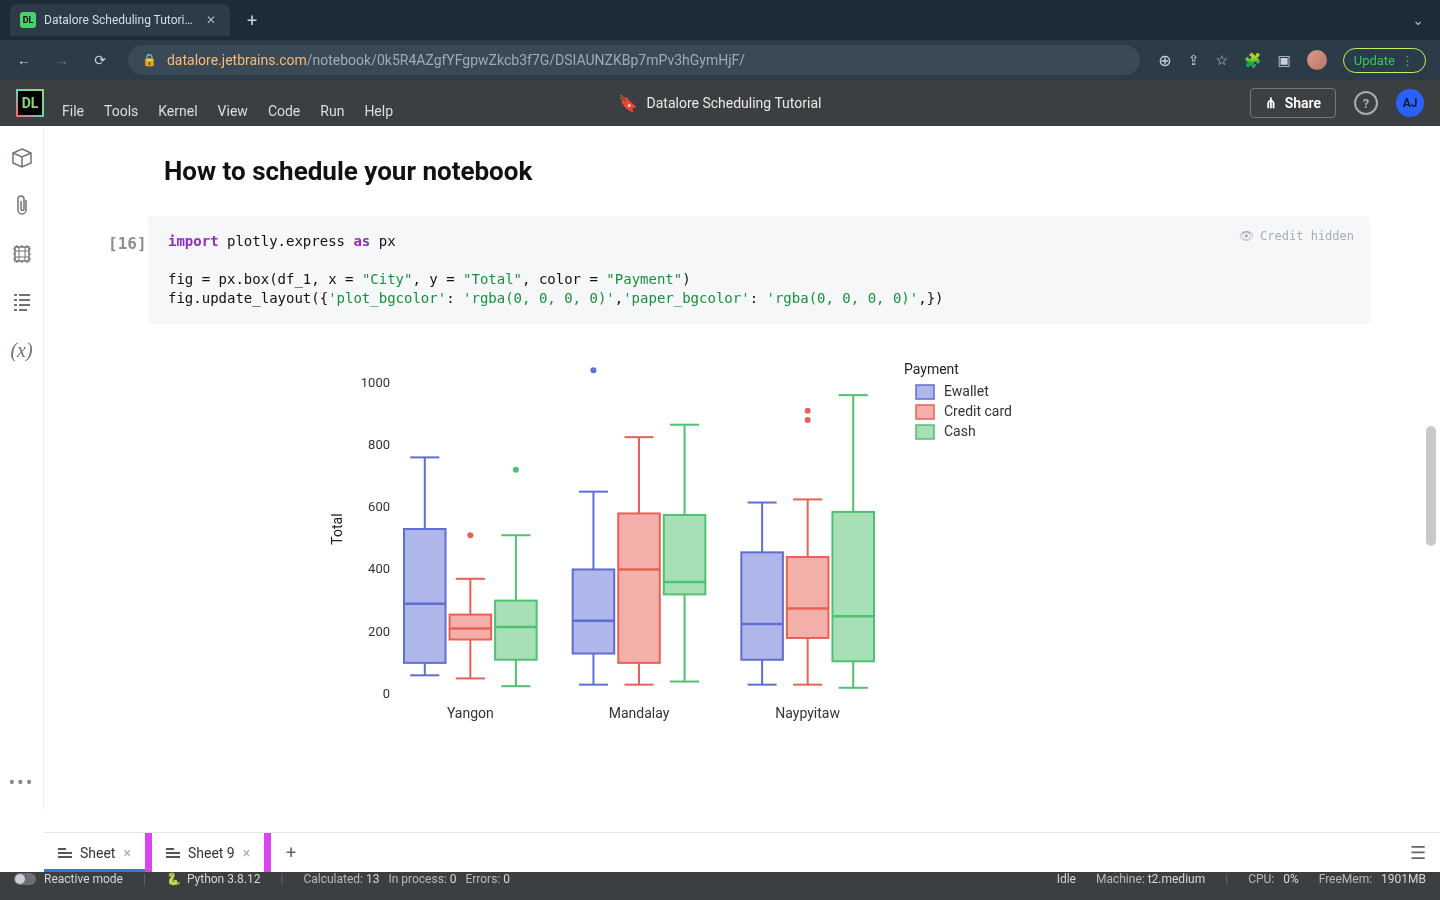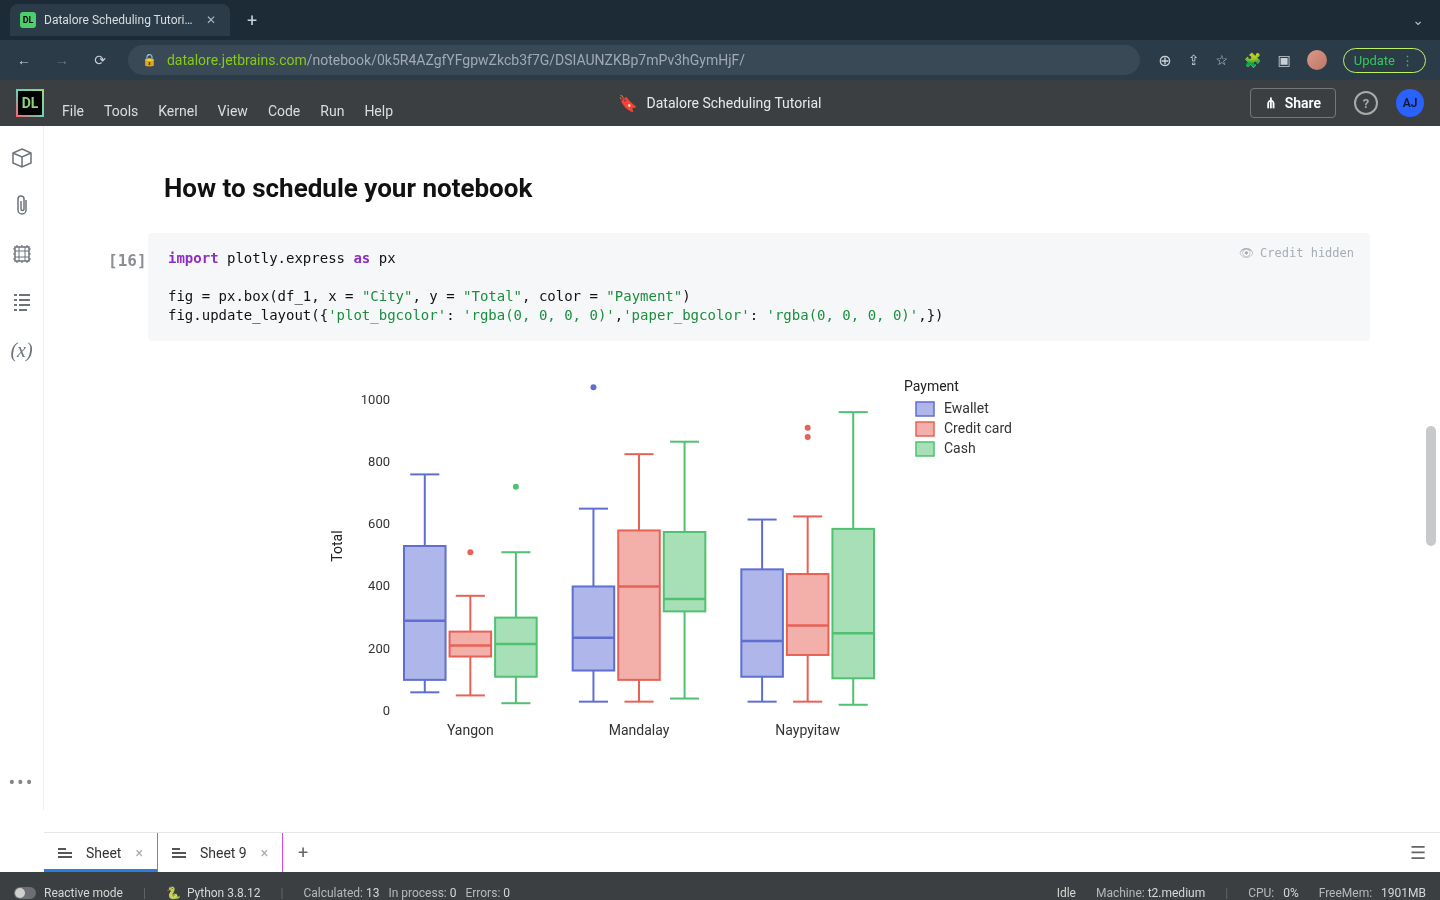--- a/index.html
+++ b/index.html
@@ -14,21 +14,21 @@
   .tab .close-x { width:18px; text-align:center; color:#aab6bf; }
   .newtab { margin-left:10px; color:#c7d0d7; width:24px; height:24px; display:flex; align-items:center; justify-content:center; border-radius:50%; font-size:18px; }
   .tabstrip .chev { position:absolute; right:16px; color:#aeb8c2; font-size:14px; }
 
   
   .urlbar { height:40px; background:#2c3b48; display:flex; align-items:center; padding:0 14px; gap:18px; color:#c7d0d7; }
   .urlbar .nav-ico { width:20px; height:20px; display:flex; align-items:center; justify-content:center; }
   .urlbar .nav-ico.dis { opacity:.4; }
   .omnibox { flex:1; height:30px; background:#3a4956; border-radius:16px; display:flex; align-items:center; padding:0 14px; color:#d7dde2; gap:10px; font-size:14px; }
   .omnibox .lock { font-size:12px; }
-  .omnibox .host { color:#84cc16; }
+  .omnibox .host { color:#fdba74; }
   .omnibox .path { color:#9faab6; }
   .right-icons { display:flex; align-items:center; gap:16px; }
   .zoom-ico { font-size:16px; }
   .update-pill { border:1px solid #bef264; color:#34c759; border-radius:18px; padding:4px 10px; display:flex; align-items:center; gap:6px; font-size:13px; }
   .update-pill .dots { letter-spacing:1px; }
   .avatar-img { width:20px; height:20px; border-radius:50%; background:linear-gradient(135deg,#d98,#b76); }
 
   
   .appbar { height:46px; background:#3c3f41; color:#ddd; display:flex; align-items:center; padding:0 16px; font-size:14px; }
   .dl-logo { width:28px; height:28px; border-radius:4px; background:#000; display:flex; align-items:center; justify-content:center; color:#8dd37a; font-weight:700; margin-right:18px; position:relative; }
@@ -43,45 +43,45 @@
   .user-av { width:28px; height:28px; border-radius:50%; background:#2962ff; color:#0f172a; display:flex; align-items:center; justify-content:center; font-size:12px; font-weight:600; }
 
   
   .workspace { display:flex; height:684px; }
   .leftrail { width:44px; background:#fff; border-right:1px solid #eee; display:flex; flex-direction:column; align-items:center; gap:24px; padding-top:20px; color:#6d737b; font-size:20px; position:relative; }
   .leftrail .rail-ic { width:24px; height:24px; display:flex; align-items:center; justify-content:center; }
   .leftrail .rail-more { position:absolute; bottom:16px; font-size:20px; color:#888; letter-spacing:2px; }
 
   .main { flex:1; overflow:hidden; }
   .doc { padding:12px 70px 0 120px; }
-  .h1 { font-size:26px; font-weight:700; margin:35px 0 30px; }
+  .h1 { font-size:26px; font-weight:700; margin:18px 0 30px; }
 
   .cell-row { display:flex; }
   .cell-in-num { width:40px; text-align:left; color:#8a8f97; font-family:ui-monospace,Menlo,Consolas,monospace; font-size:16px; padding-top:18px; margin-left:-56px;font-weight:bold; }
   .cell { flex:1; background:#f6f7f8; border-radius:4px; padding:16px 20px; font-family:ui-monospace,Menlo,Consolas,monospace; font-size:14px; position:relative; line-height:1.35; }
   .cell .hidden { position:absolute; right:16px; top:12px; color:#a7adb5; font-size:12px; display:flex; gap:6px; align-items:center; }
   .kw-purple { color:#8f2fbf; font-weight:600; }
   .kw-green { color:#1a8f3e; }
 
   .chart-wrap { position:relative; height:390px; margin-left:140px; margin-top:20px; }
   .chart-wrap svg { overflow:visible; }
 
   
   .sheetbar { position:absolute; left:44px; right:0; bottom:28px; height:40px; border-top:1px solid #e4e6e8; background:#fff; display:flex; align-items:stretch; }
-  .sheet-tab { display:flex; align-items:center; gap:14px; padding:0 14px; border-right:1px solid #d946ef; color:#333; font-size:14px; position:relative; }
+  .sheet-tab { display:flex; align-items:center; gap:8px; padding:0 14px; border-right:7px solid #d946ef; color:#333; font-size:14px; position:relative; }
   .sheet-tab.active::after { content:""; position:absolute; left:0; right:0; bottom:0; height:3px; background:#2a7de1; }
   .sheet-ico { display:inline-flex; flex-direction:column; gap:2px; }
   .sheet-ico span { width:14px; height:2px; background:#555; }
   .sheet-ico span:first-child { width:8px; }
   .sheet-close { color:#aaa; font-size:14px; }
   .sheet-add { width:40px; display:flex; align-items:center; justify-content:center; color:#666; font-size:18px; }
   .sheet-menu { margin-left:auto; width:44px; display:flex; align-items:center; justify-content:center; color:#666; font-size:18px; }
 
   
-  .statusbar { position:absolute; left:0; right:0; bottom:0; height:28px; background:#3c3f41; color:#d6d6d6; font-size:12px; display:flex; align-items:flex-end; padding:0 14px; gap:20px; }
+  .statusbar { position:absolute; left:0; right:0; bottom:0; height:28px; background:#3c3f41; color:#d6d6d6; font-size:12px; display:flex; align-items:flex-start; padding:0 14px; gap:20px; }
   .statusbar .sep { color:#666; }
   .toggle { width:22px; height:12px; border-radius:6px; background:#6b6f73; position:relative; }
   .toggle::after { content:""; position:absolute; left:1px; top:1px; width:10px; height:10px; border-radius:50%; background:#cfcfcf; }
   .statusbar .reactive { display:flex; align-items:center; gap:8px; }
   .statusbar .py-ico { display:inline-flex; align-items:center; gap:6px; }
   .statusbar .spacer { flex:1; }
   .statusbar .dim { color:#b8b8b8; }
 
   .page-scroll-track { position:absolute; right:4px; top:126px; bottom:68px; width:10px; }
   .page-scroll-thumb { position:absolute; top:300px; width:10px; height:120px; background:#c7c9cb; border-radius:5px; }

